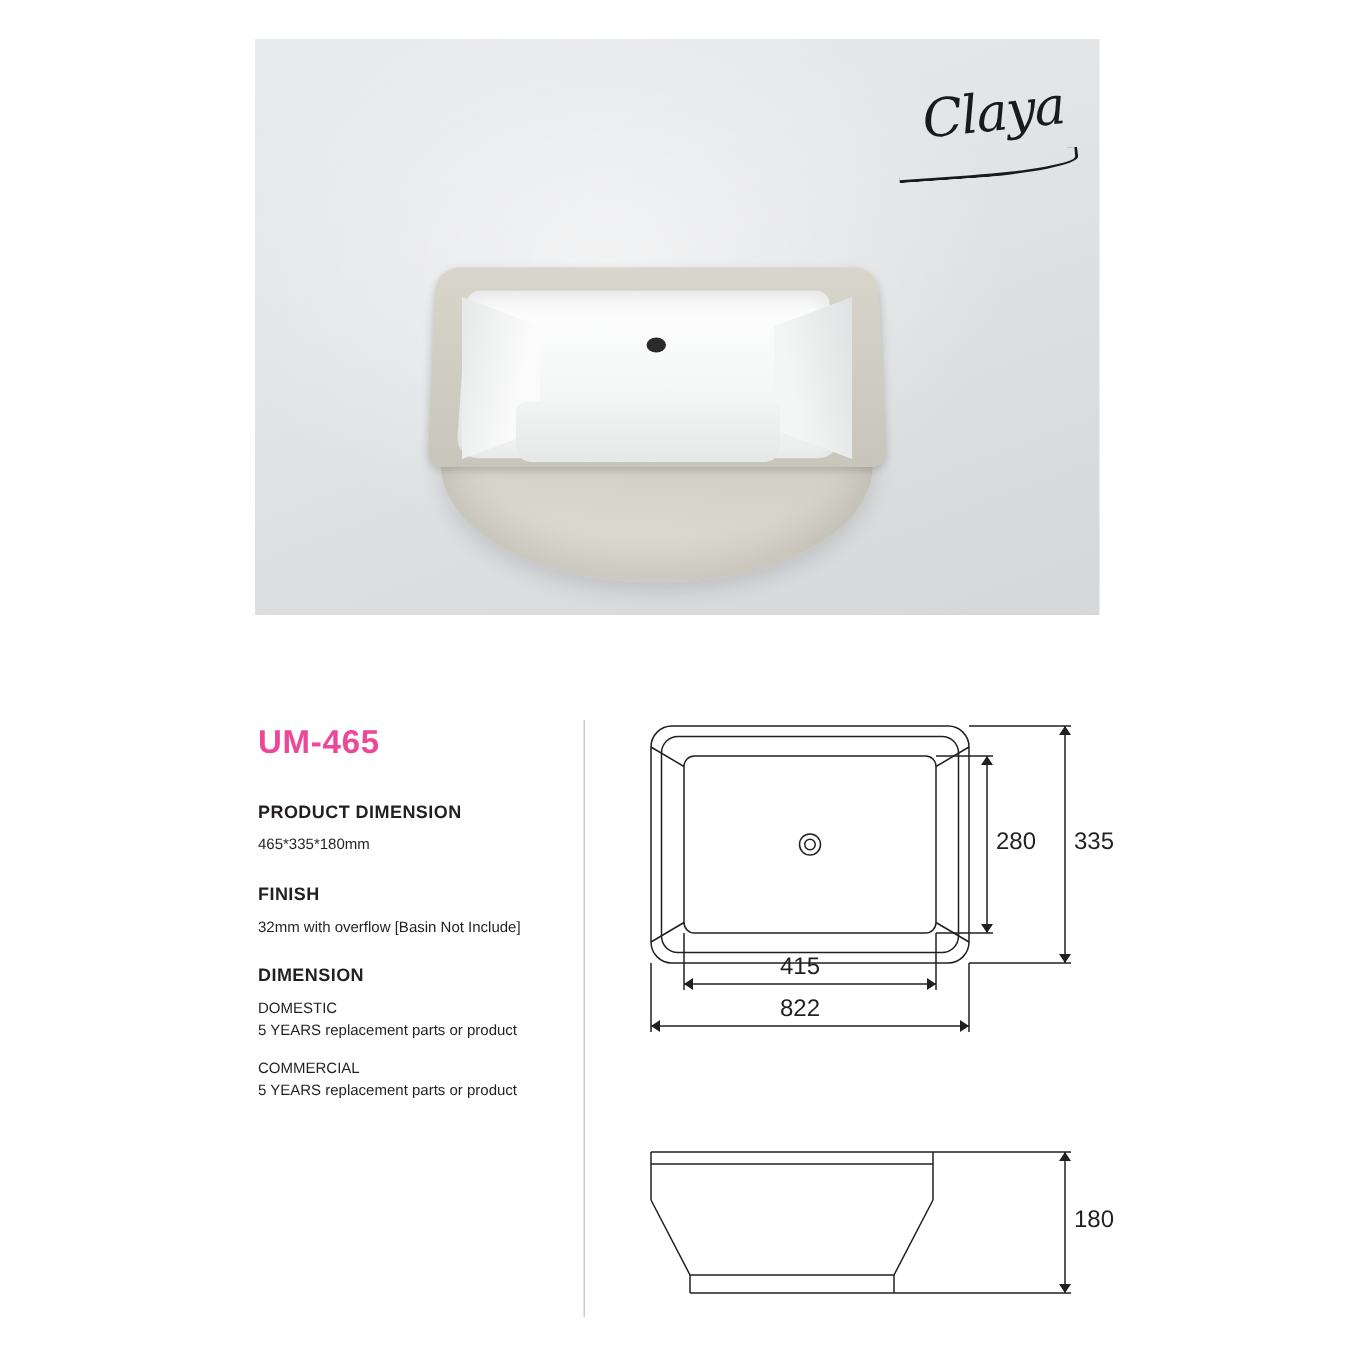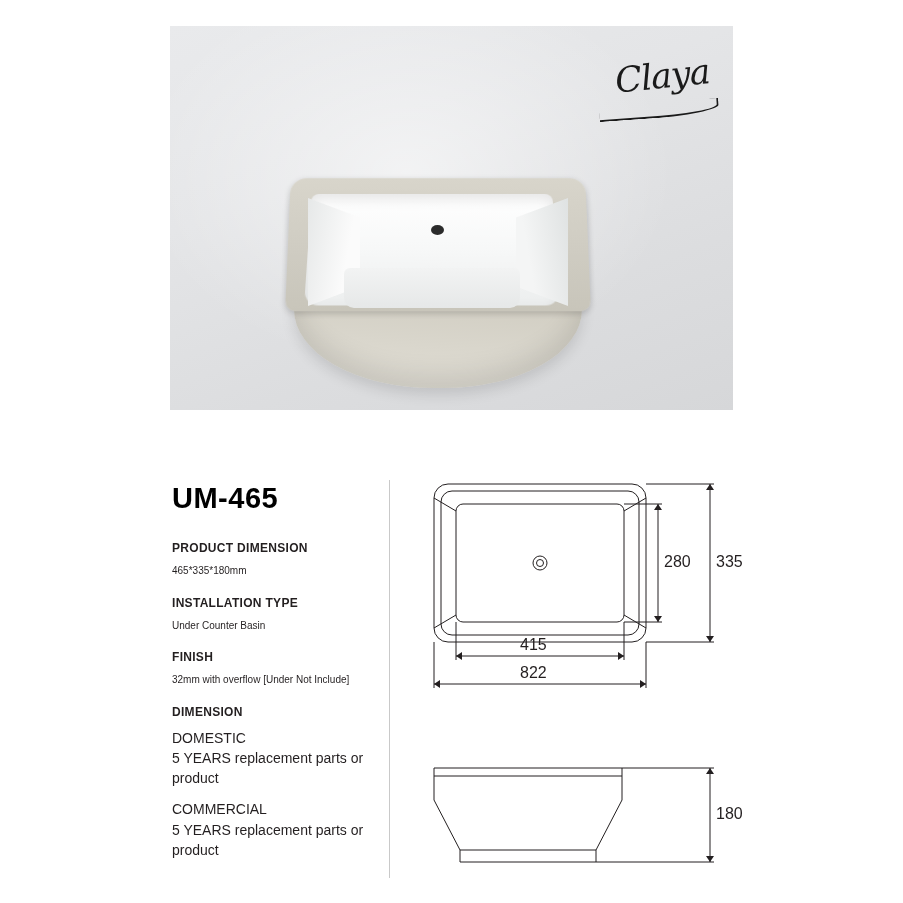--- a/index.html
+++ b/index.html
@@ -133,42 +133,42 @@
   }
 
   
   .spec {
     position: absolute;
     left: 172px;
     top: 482px;
     width: 205px;
   }
   .model {
-    font-size: 29px;
+    font-size: 22px;
     font-weight: bold;
     letter-spacing: 0.5px;
     margin: 0 0 26px 0;
-    color: #000000;
+    color: #ec4899;
   }
   .spec-group { margin-bottom: 17px; }
   .spec-head {
     font-size: 12px;
     font-weight: bold;
     letter-spacing: 0.3px;
     margin: 0 0 9px 0;
   }
   .spec-val {
     font-size: 10px;
     line-height: 1.45;
     margin: 0;
     color: #231f20;
   }
   .warranty-block { margin-top: 2px; }
   .warranty-sub {
-    font-size: 14px;
+    font-size: 10px;
     line-height: 1.45;
     margin: 0 0 11px 0;
   }
 
   
   .drawings {
     position: absolute;
     left: 410px;
     top: 470px;
     width: 470px;
@@ -205,29 +205,25 @@
 <div class="v-divider"></div>
 
 <div class="spec">
   <h1 class="model">UM-465</h1>
 
   <div class="spec-group">
     <p class="spec-head">PRODUCT DIMENSION</p>
     <p class="spec-val">465*335*180mm</p>
   </div>
 
-  <div class="spec-group">
-    <p class="spec-head">INSTALLATION TYPE</p>
-    <p class="spec-val">Under Counter Basin</p>
-  </div>
 
 
   <div class="spec-group">
     <p class="spec-head">FINISH</p>
-    <p class="spec-val">32mm with overflow [Under Not Include]</p>
+    <p class="spec-val">32mm with overflow [Basin Not Include]</p>
   </div>
 
   <div class="spec-group warranty-block">
     <p class="spec-head">DIMENSION</p>
     <p class="warranty-sub">
       <span>DOMESTIC</span><br>
       <span>5 YEARS replacement parts or product</span>
     </p>
     <p class="warranty-sub">
       <span>COMMERCIAL</span><br>

